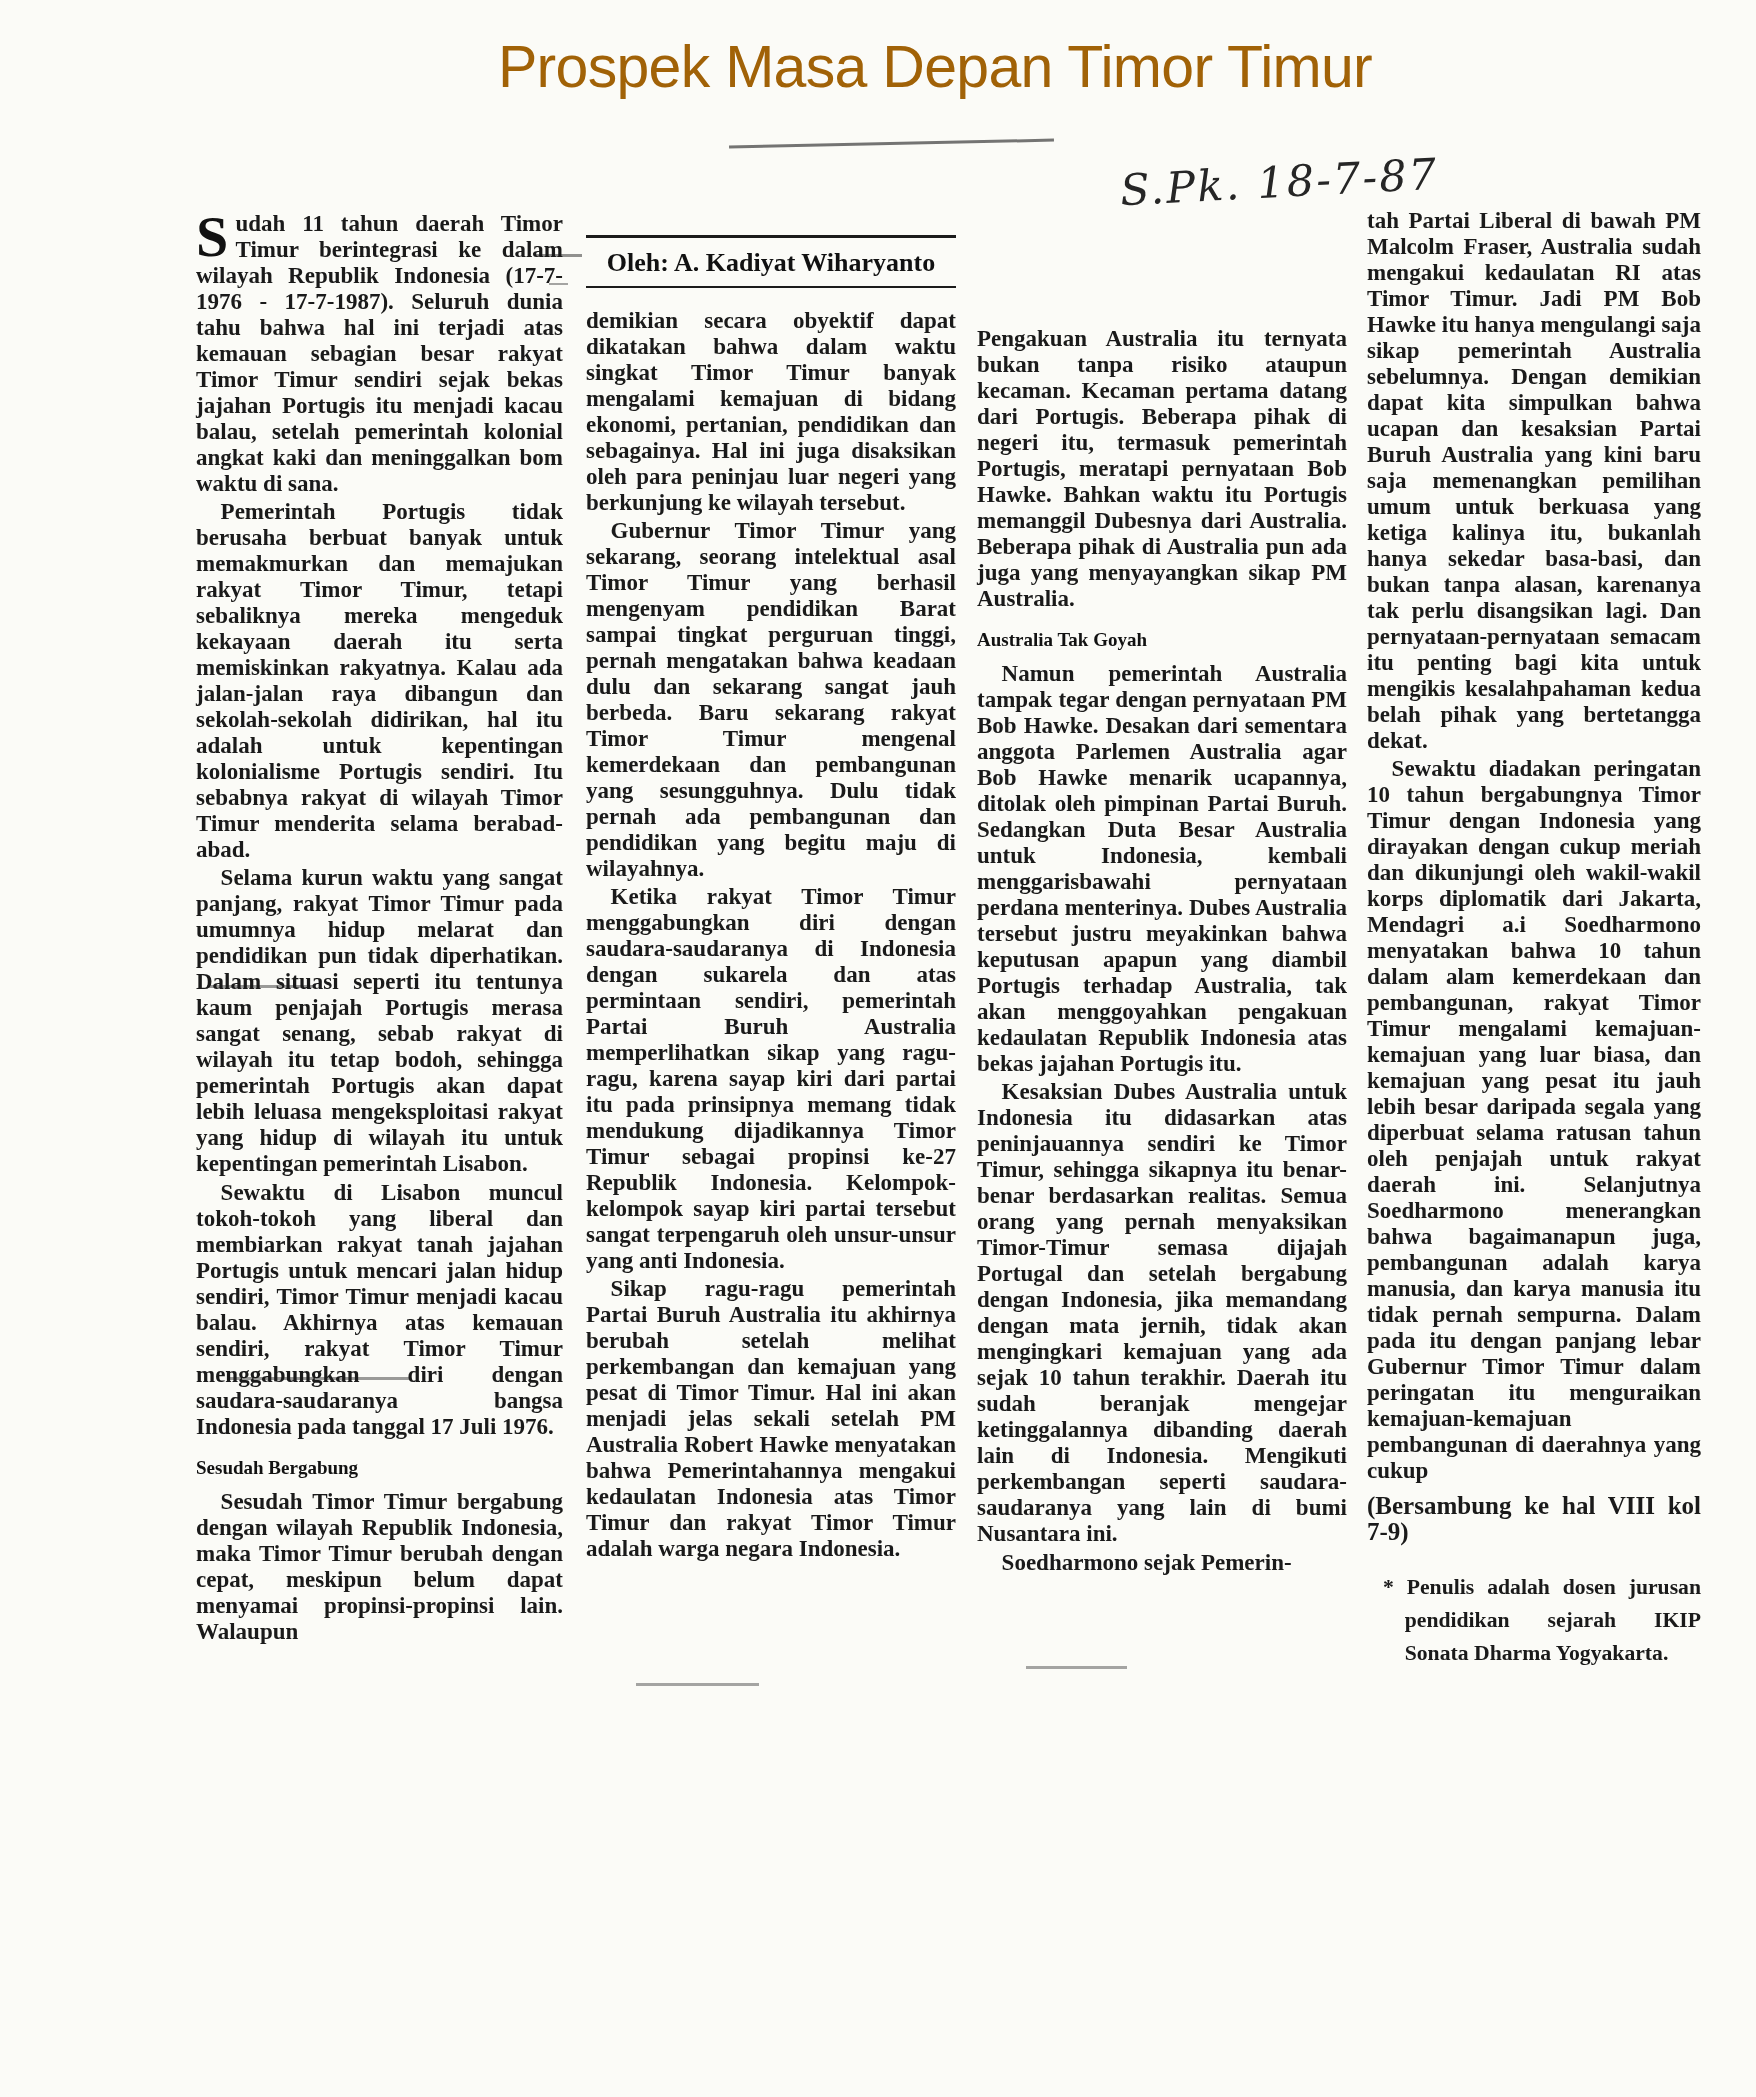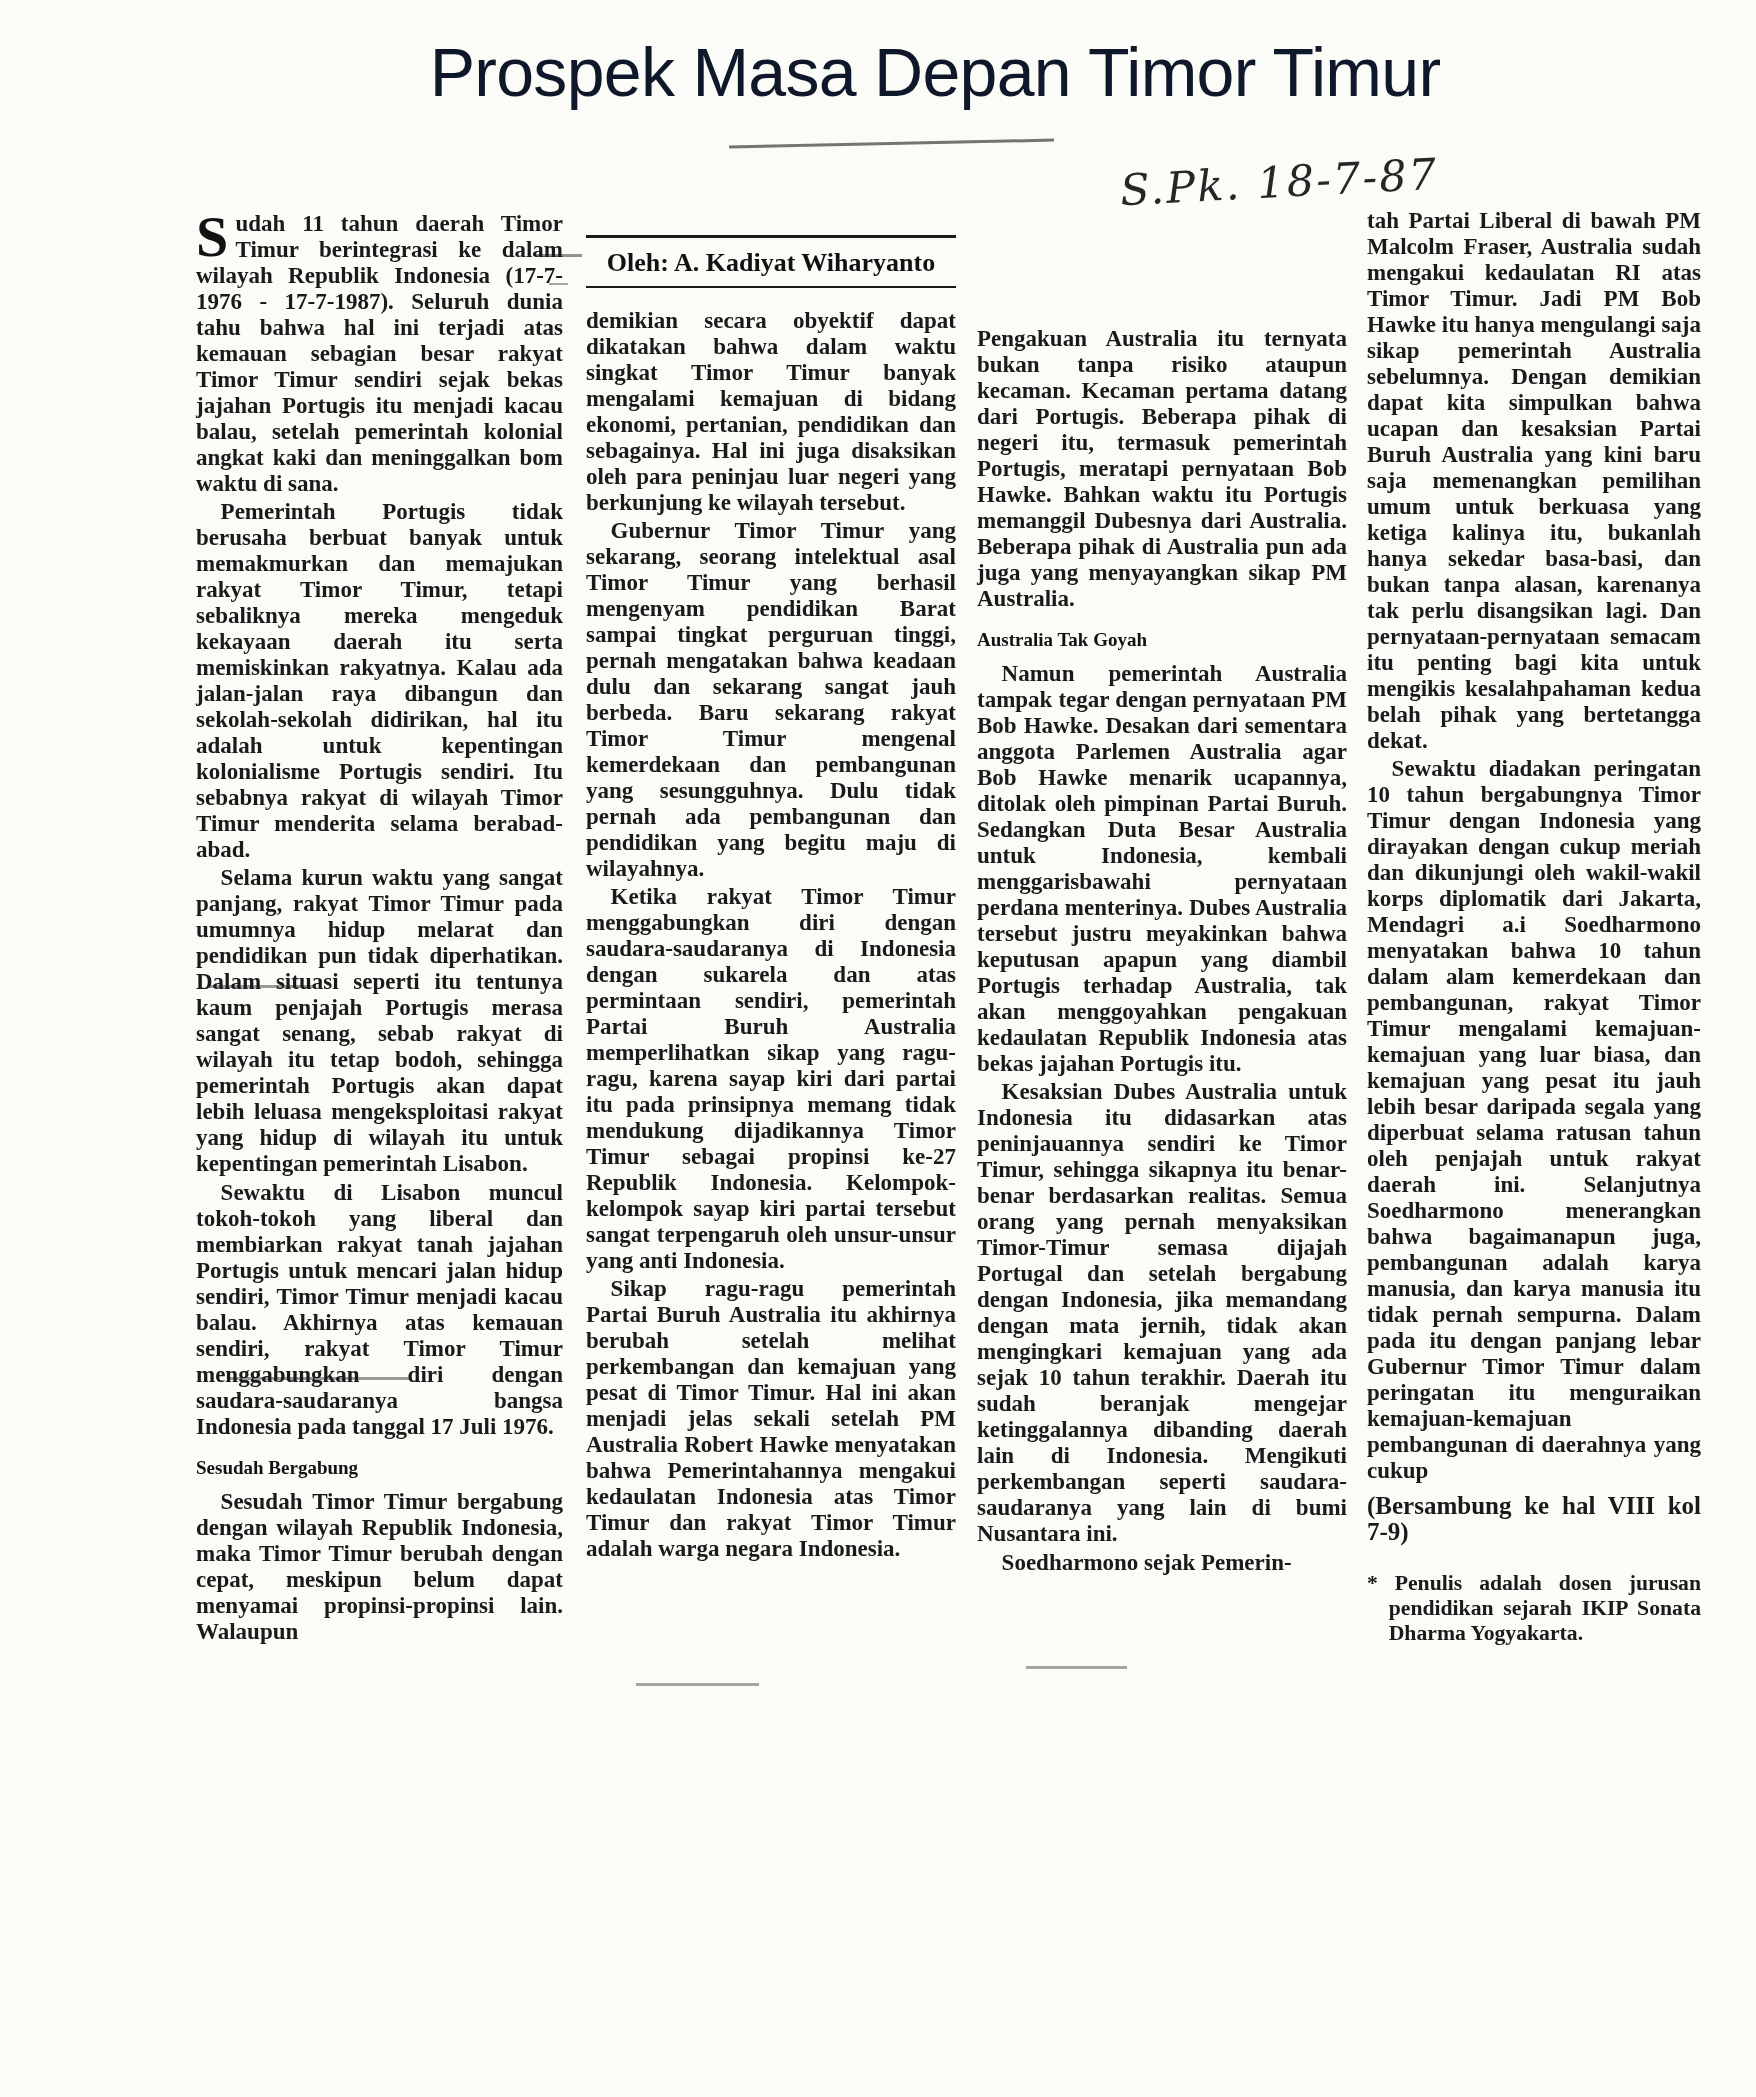--- a/index.html
+++ b/index.html
@@ -14,23 +14,23 @@
     overflow: hidden;
   }
   .page { position: absolute; inset: 0; }
 
   .headline {
     position: absolute;
     left: 173px; top: 33px; width: 1524px;
     margin: 0;
     font-family: "Liberation Sans", sans-serif;
     font-weight: normal;
-    font-size: 68px;
+    font-size: 59px;
     letter-spacing: -0.7px;
-    color: #0f172a;
+    color: #a16207;
     text-align: center;
     white-space: nowrap;
   }
 
   .handwritten {
     position: absolute;
     left: 1120px; top: 157px;
     font-family: "DejaVu Serif", serif;
     font-style: italic;
     font-size: 43px;
@@ -80,25 +80,25 @@
     margin: 0 0 20px 0;
     text-align: center;
     font-size: 26px;
     font-weight: bold;
     text-indent: 0;
     color: #111;
   }
 
   .continuation { margin: 8.7px 0 21.7px 0; text-indent: 0; font-size: 25px; }
   .footnote {
-    margin: 26px 0 0 0;
+    margin: 26px 0 0 16px;
     padding-left: 21.7px;
     text-indent: -21.7px;
     font-size: 21.7px;
-    line-height: 25px;
+    line-height: 33px;
   }
 
   .artifact { position: absolute; background: #3a3a3a; }
   .a-headline-stroke { left: 729px; top: 142px; width: 325px; height: 2.9px; transform: rotate(-1.2deg); opacity: .7; }
   .a-byline-dash-1   { left: 536px;  top: 254px; width: 46px;  height: 2.9px; opacity: .55; }
   .a-byline-dash-2   { left: 549px;  top: 283px; width: 19px;  height: 2.2px; opacity: .45; }
   .a-col1-strike     { left: 207px;  top: 985px; width: 108px; height: 2.9px; opacity: .5; }
   .a-col1-underline  { left: 230px;  top: 1377px; width: 181px; height: 2.9px; opacity: .5; }
   .a-col2-end-dash   { left: 636px;  top: 1683px; width: 123px; height: 2.9px; opacity: .45; }
   .a-col3-end-dash   { left: 1026px; top: 1666px; width: 101px; height: 2.9px; opacity: .45; }

